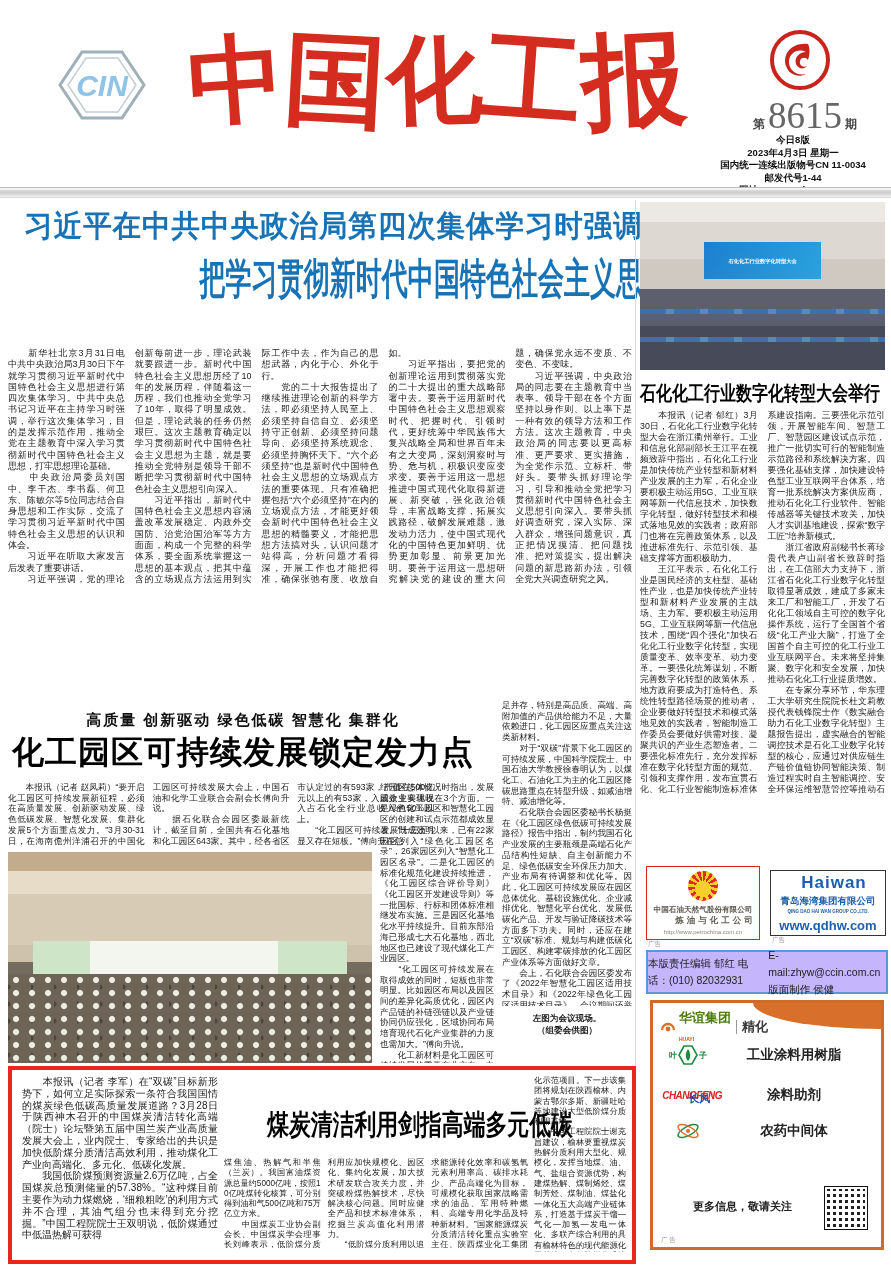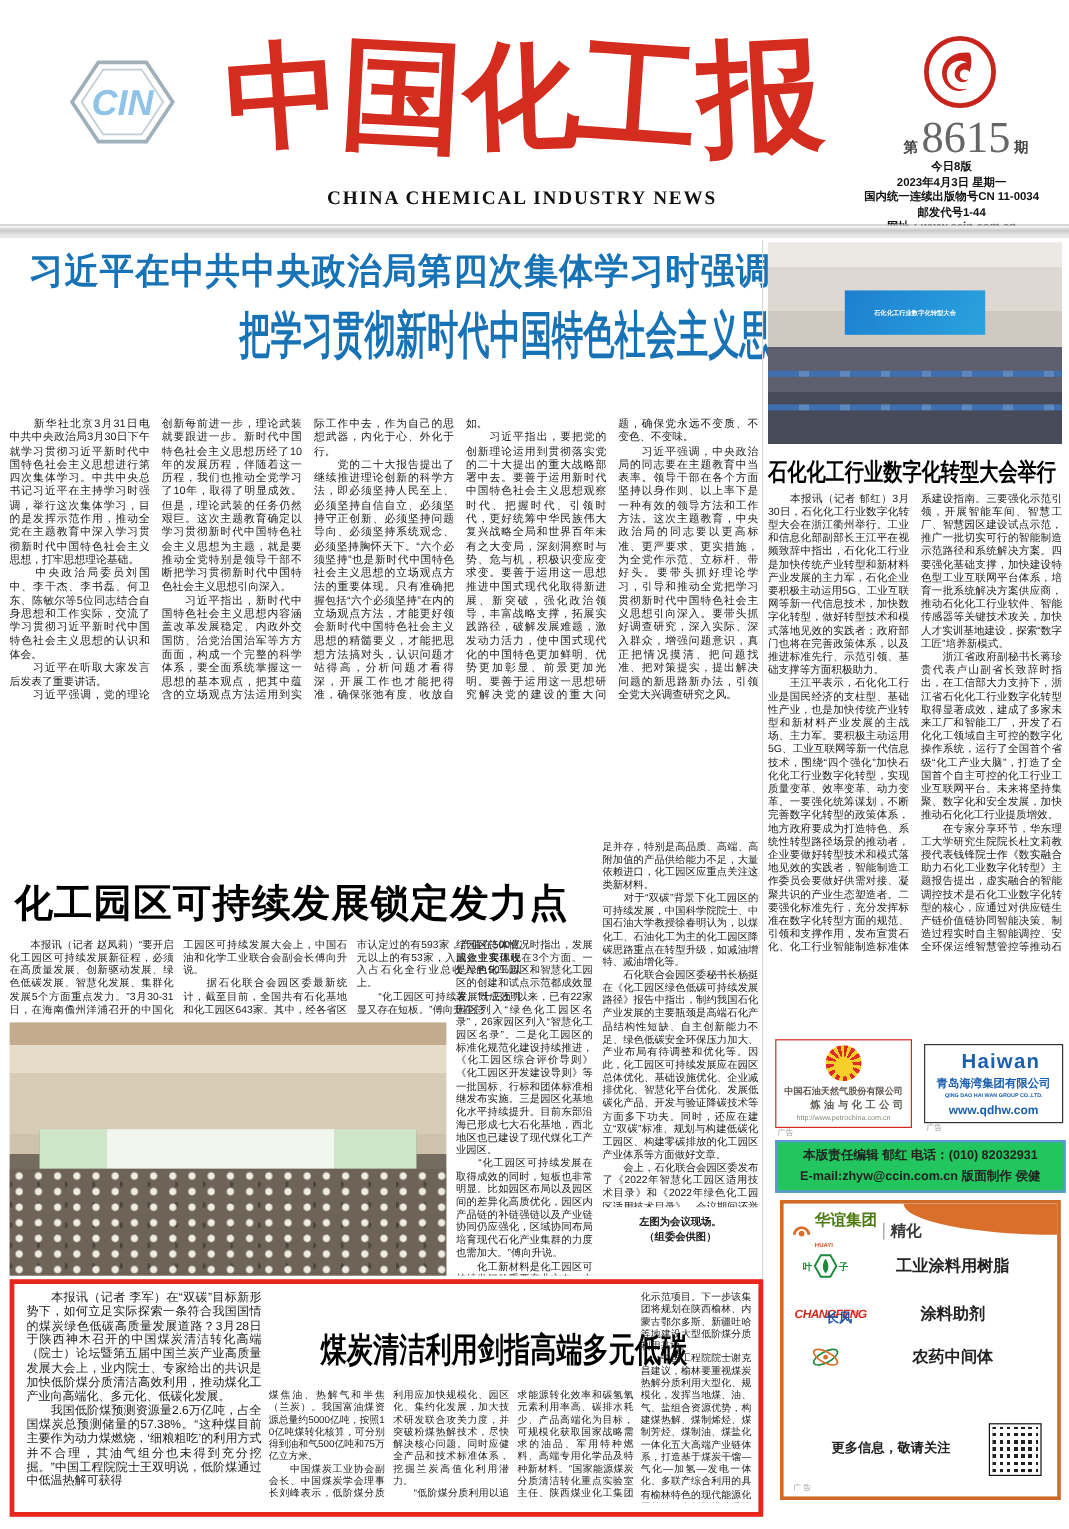--- a/index.html
+++ b/index.html
@@ -55,24 +55,24 @@
   .petro-sun{width:30px;height:30px;border-radius:50%;
              background:radial-gradient(circle at 50% 60%,#f7cf2a 0 34%,rgba(0,0,0,0) 35%),
                         conic-gradient(#e02b20 0 14deg,#f7cf2a 14deg 28deg,#e02b20 28deg 42deg,#f7cf2a 42deg 56deg,#e02b20 56deg 70deg,#f7cf2a 70deg 84deg,#e02b20 84deg 98deg,#f7cf2a 98deg 112deg,#e02b20 112deg 126deg,#f7cf2a 126deg 140deg,#e02b20 140deg 154deg,#f7cf2a 154deg 168deg,#e02b20 168deg 182deg,#f7cf2a 182deg 196deg,#e02b20 196deg 210deg,#f7cf2a 210deg 224deg,#e02b20 224deg 238deg,#f7cf2a 238deg 252deg,#e02b20 252deg 266deg,#f7cf2a 266deg 280deg,#e02b20 280deg 294deg,#f7cf2a 294deg 308deg,#e02b20 308deg 322deg,#f7cf2a 322deg 336deg,#e02b20 336deg 350deg,#f7cf2a 350deg 360deg);}
   .petro-co{font-size:8px;font-weight:bold;color:#5f5a52;margin-top:3px;white-space:nowrap;transform:scale(.95);}
   .petro-div{font-size:8.5px;font-weight:bold;color:#5f5a52;letter-spacing:3px;margin-left:25px;}
   .petro-url{font-size:6px;color:#8a857c;margin-top:2px;}
   .ad-haiwan{border:1px solid #333;background:#fff;display:flex;flex-direction:column;align-items:center;justify-content:center;color:#1c5fae;}
   .hw-brand{font-size:17px;font-weight:900;letter-spacing:1px;margin-left:12px;}
   .hw-co{font-size:9.5px;font-weight:900;margin-top:2px;white-space:nowrap;}
   .hw-en{font-size:5px;font-weight:bold;transform:scale(.9);white-space:nowrap;}
-  .hw-url{font-size:10px;font-weight:bold;margin-top:4px;}
+  .hw-url{font-size:13px;font-weight:bold;margin-top:4px;}
   .adlabel{font-size:6.5px;color:#999;}
-  .editorbox{border:2px solid #5b97d5;background:#22c55e;font-size:10.5px;font-weight:bold;line-height:17px;color:#222;
-             display:flex;flex-direction:column;align-items:center;justify-content:center;}
+  .editorbox{border:2px solid #5b97d5;background:#c4b5fd;font-size:10.5px;font-weight:normal;line-height:17px;color:#222;
+             display:flex;align-items:center;justify-content:center;}
   .huayibox{border:3px solid #cf6a28;background:#fff;overflow:hidden;}
   .hy-swoosh{position:absolute;top:0;right:0;width:128px;height:26px;background:#d8702c;border-bottom-left-radius:100% 100%;}
   .hy-header{position:absolute;left:7px;top:5px;display:flex;align-items:center;z-index:2;}
   .hy-brand{font-size:13px;font-weight:900;color:#4d7c0f;}
   .hy-brand-en{font-size:5px;color:#c8501e;font-weight:bold;}
   .hy-sep{width:1px;height:14px;background:#999;margin:0 5px;}
   .hy-division{font-size:13px;font-weight:900;color:#3a3a3a;}
   .hy-row{position:absolute;left:6px;width:212px;height:32px;display:flex;align-items:center;}
   .hy-icon{width:58px;display:flex;align-items:center;justify-content:center;}
   .hy-label{flex:1;text-align:center;font-size:13.5px;font-weight:900;color:#222;}
@@ -104,21 +104,20 @@
 
 
   <div class="abs masthead" style="left:198px;top:10px;width:478px;height:140px;">
     <span style="transform:rotate(-4deg)">中</span>
     <span style="transform:rotate(3deg);font-size:102px;">国</span>
     <span style="transform:rotate(-2deg)">化</span>
     <span style="transform:rotate(4deg);font-size:100px;">工</span>
     <span style="transform:rotate(-3deg);font-size:104px;">报</span>
   </div>
 
-  <div class="abs mast-en ctr" style="left:210px;top:157px;width:450px;">CHINA CHEMICAL INDUSTRY NEWS</div>
 
   <div class="abs" style="left:768px;top:28px;width:64px;height:64px;">
     <svg width="64" height="64" viewBox="0 0 64 64">
       <circle cx="32" cy="32" r="28" fill="none" stroke="#c8241c" stroke-width="4"></circle>
       <path d="M40 16 C24 14 14 26 18 38 C21 47 31 50 38 46 C28 48 21 42 21 34 C21 25 30 20 38 24 C31 24 26 30 28 36 C30 41 36 42 39 38 C35 40 31 37 32 33 C33 29 38 29 40 32 C42 26 42 20 40 16 Z" fill="#c8241c"></path>
     </svg>
   </div>
 
   <div class="abs issue-line" style="left:730px;top:94px;width:150px;">
     <span class="pre">第</span>
@@ -145,20 +144,21 @@
 　　中央政治局委员刘国中、李干杰、李书磊、何卫东、陈敏尔等5位同志结合自身思想和工作实际，交流了学习贯彻习近平新时代中国特色社会主义思想的认识和体会。
 　　习近平在听取大家发言后发表了重要讲话。
 　　习近平强调，党的理论创新每前进一步，理论武装就要跟进一步。新时代中国特色社会主义思想历经了10年的发展历程，伴随着这一历程，我们也推动全党学习了10年，取得了明显成效。但是，理论武装的任务仍然艰巨。这次主题教育确定以学习贯彻新时代中国特色社会主义思想为主题，就是要推动全党特别是领导干部不断把学习贯彻新时代中国特色社会主义思想引向深入。
 　　习近平指出，新时代中国特色社会主义思想内容涵盖改革发展稳定、内政外交国防、治党治国治军等方方面面，构成一个完整的科学体系，要全面系统掌握这一思想的基本观点，把其中蕴含的立场观点方法运用到实际工作中去，作为自己的思想武器，内化于心、外化于行。
 　　党的二十大报告提出了继续推进理论创新的科学方法，即必须坚持人民至上、必须坚持自信自立、必须坚持守正创新、必须坚持问题导向、必须坚持系统观念、必须坚持胸怀天下。“六个必须坚持”也是新时代中国特色社会主义思想的立场观点方法的重要体现。只有准确把握包括“六个必须坚持”在内的立场观点方法，才能更好领会新时代中国特色社会主义思想的精髓要义，才能把思想方法搞对头，认识问题才站得高，分析问题才看得深，开展工作也才能把得准，确保张弛有度、收放自如。
 　　习近平指出，要把党的创新理论运用到贯彻落实党的二十大提出的重大战略部署中去。要善于运用新时代中国特色社会主义思想观察时代、把握时代、引领时代，更好统筹中华民族伟大复兴战略全局和世界百年未有之大变局，深刻洞察时与势、危与机，积极识变应变求变。要善于运用这一思想推进中国式现代化取得新进展、新突破，强化政治领导，丰富战略支撑，拓展实践路径，破解发展难题，激发动力活力，使中国式现代化的中国特色更加鲜明、优势更加彰显、前景更加光明。要善于运用这一思想研究解决党的建设的重大问题，确保党永远不变质、不变色、不变味。
 　　习近平强调，中央政治局的同志要在主题教育中当表率。领导干部在各个方面坚持以身作则、以上率下是一种有效的领导方法和工作方法。这次主题教育，中央政治局的同志要以更高标准、更严要求、更实措施，为全党作示范、立标杆、带好头。要带头抓好理论学习，引导和推动全党把学习贯彻新时代中国特色社会主义思想引向深入。要带头抓好调查研究，深入实际、深入群众，增强问题意识，真正把情况摸清、把问题找准、把对策提实，提出解决问题的新思路新办法，引领全党大兴调查研究之风。</div>
 
   <div class="abs vrule" style="left:635px;top:200px;height:1056px;"></div>
 
+  <div class="abs kicker ctr" style="left:8px;top:711px;width:470px;">高质量 创新驱动 绿色低碳 智慧化 集群化</div>
   <div class="abs serifhead ctr" style="left:8px;top:731px;width:470px;font-size:32px;letter-spacing:1px;">化工园区可持续发展锁定发力点</div>
 
   <div class="abs parkintro jtxt" style="left:8px;top:782px;width:426px;height:66px;">　　本报讯（记者 赵凤莉）“要开启化工园区可持续发展新征程，必须在高质量发展、创新驱动发展、绿色低碳发展、智慧化发展、集群化发展5个方面重点发力。”3月30-31日，在海南儋州洋浦召开的中国化工园区可持续发展大会上，中国石油和化学工业联合会副会长傅向升说。
 　　据石化联合会园区委最新统计，截至目前，全国共有石化基地和化工园区643家。其中，经各省区市认定过的有593家，产值在500亿元以上的有53家，入园企业实现收入占石化全行业总收入的50%以上。
 　　“化工园区可持续发展既成效明显又存在短板。”傅向升在总</div>
 
   <div class="abs photo-park" style="left:8px;top:852px;width:364px;height:211px;">
     <div class="screen-green"></div>
     <div class="chairs"></div>
   </div>

